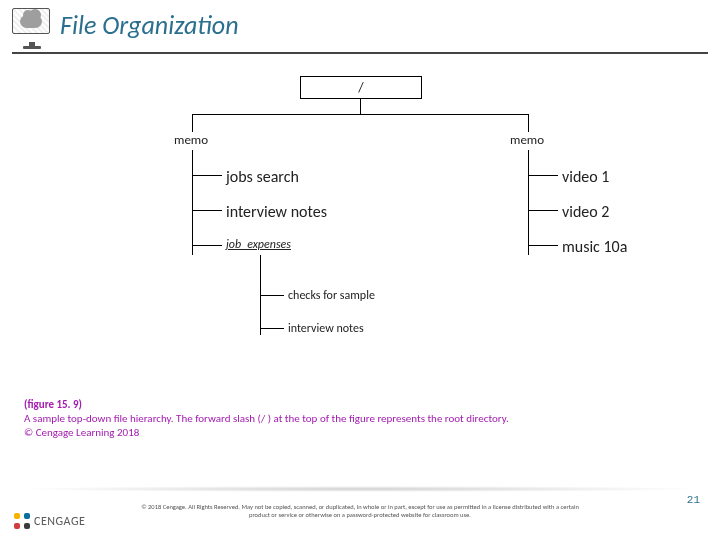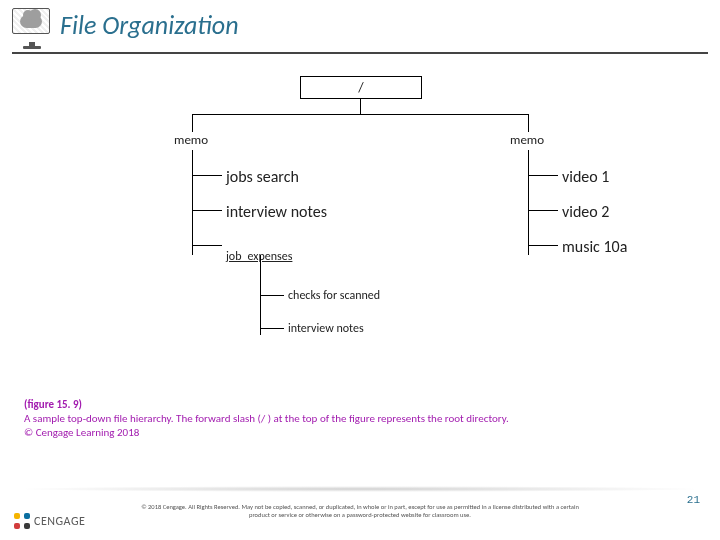--- a/index.html
+++ b/index.html
@@ -227,26 +227,26 @@
     <div class="node l1" style="left:510px; top:62px;">memo</div>
 
     <div class="vline" style="left:192px; top:80px; height:105px;"></div>
 
     <div class="hline" style="left:192px; top:105px; width:30px;"></div>
     <div class="hline" style="left:192px; top:140px; width:30px;"></div>
     <div class="hline" style="left:192px; top:175px; width:30px;"></div>
 
     <div class="node l2" style="left:226px; top:97px;">jobs search</div>
     <div class="node l2" style="left:226px; top:132px;">interview notes</div>
-    <div class="node l2u" style="left:226px; top:179px;">job_expenses</div>
+    <div class="node l2u" style="left:226px; top:167px;font-style:italic;">job_expenses</div>
 
     <div class="vline" style="left:260px; top:185px; height:80px;"></div>
     <div class="hline" style="left:260px; top:225px; width:24px;"></div>
     <div class="hline" style="left:260px; top:258px; width:24px;"></div>
-    <div class="node l3" style="left:288px; top:218px;">checks for scanned</div>
+    <div class="node l3" style="left:288px; top:218px;">checks for sample</div>
     <div class="node l3" style="left:288px; top:251px;">interview notes</div>
 
     <div class="vline" style="left:528px; top:80px; height:105px;"></div>
     <div class="hline" style="left:528px; top:105px; width:30px;"></div>
     <div class="hline" style="left:528px; top:140px; width:30px;"></div>
     <div class="hline" style="left:528px; top:175px; width:30px;"></div>
 
     <div class="node l2" style="left:562px; top:97px;">video 1</div>
     <div class="node l2" style="left:562px; top:132px;">video 2</div>
     <div class="node l2" style="left:562px; top:167px;">music 10a</div>

